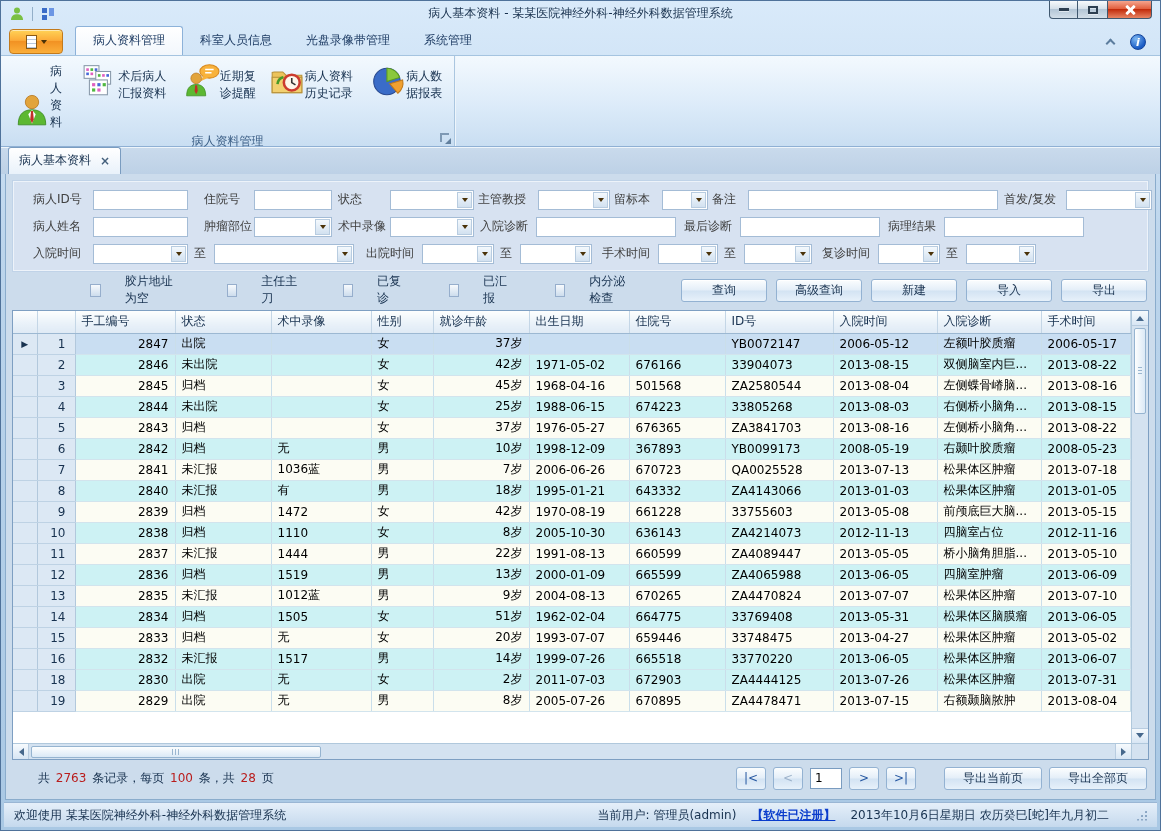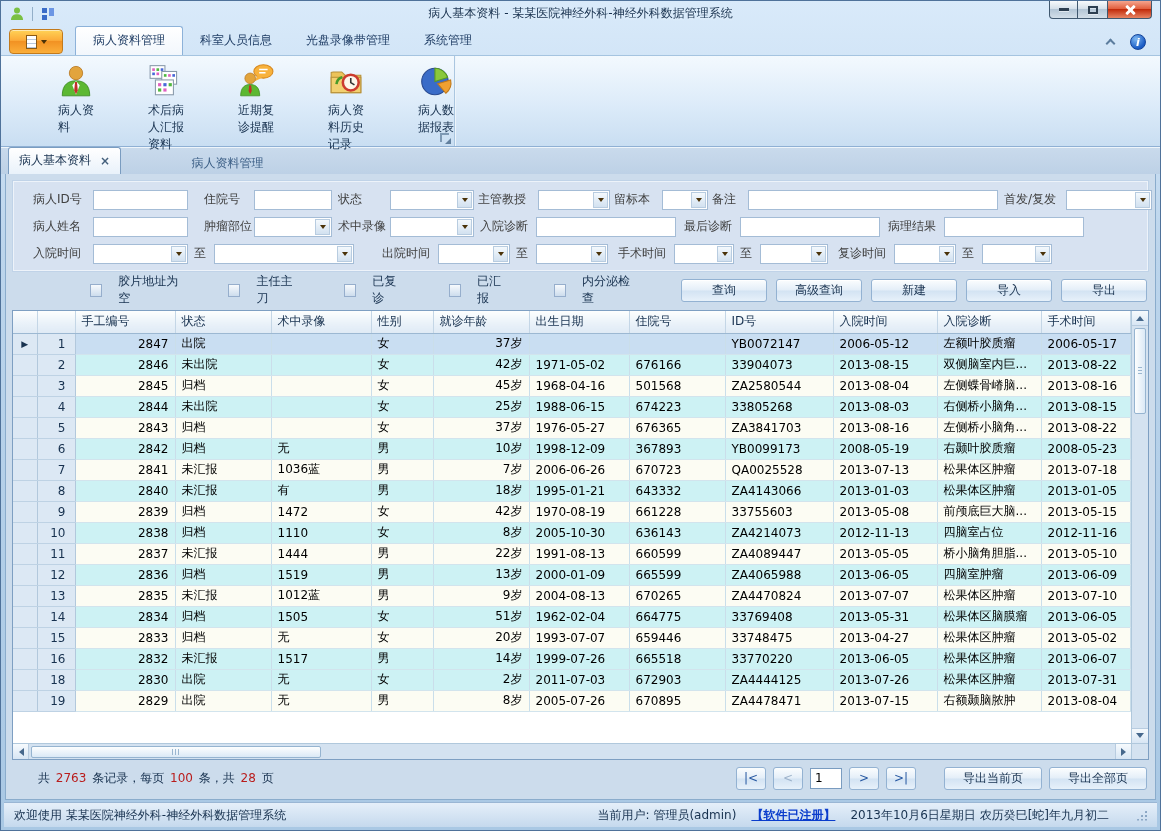--- a/index.html
+++ b/index.html
@@ -41,42 +41,42 @@
   .ribbon-right{position:absolute;right:14px;bottom:5px;display:flex;gap:16px;align-items:center;}
   .chev-up{width:7px;height:7px;border-left:2px solid #5c7d9e;border-top:2px solid #5c7d9e;transform:rotate(45deg);margin-top:3px;}
   .info-ic{width:16px;height:16px;border-radius:50%;color:#fff;font-weight:bold;font-style:italic;font-size:11px;
      display:flex;align-items:center;justify-content:center;
      background:radial-gradient(circle at 35% 28%,#7db8f2,#1a5bc4 70%);border:1px solid #14449a;}
   
   .ribbon-body{height:92px;flex:0 0 92px;display:flex;
      background:linear-gradient(#f3f9fe,#dcebf9 55%,#c9def2);border-top:1px solid #a5c4e0;border-bottom:1px solid #8fb0d4;}
   .rgroup{width:454px;display:flex;flex-direction:column;border-right:1px solid #aac6e0;box-shadow:1px 0 0 #eef5fb;position:relative;}
   .rbuttons{flex:1;display:flex;align-items:flex-start;padding:5px 4px 0 8px;}
-  .rbtn{display:flex;flex-direction:column;align-items:flex-end;padding:2px 5px;color:#17314f;cursor:default;margin-left:44px;}
+  .rbtn{display:flex;flex-direction:row;align-items:flex-end;padding:2px 5px;color:#17314f;cursor:default;}
   .ricon{width:36px;height:36px;margin-bottom:3px;}
   .ricon svg{width:36px;height:36px;}
   .rgroup-label{height:17px;text-align:center;color:#3c5f86;}
   .launcher{position:absolute;right:5px;bottom:4px;width:9px;height:9px;border-top:2px solid #7e99b4;border-left:2px solid #7e99b4;}
   .launcher::after{content:'';position:absolute;right:-2px;bottom:-2px;width:0;height:0;border:3px solid transparent;border-right-color:#62809e;border-bottom-color:#62809e;}
   
   .docbar{height:27px;flex:0 0 27px;background:linear-gradient(#c9daec,#bdd1e6);display:flex;align-items:flex-end;padding-left:7px;border-top:1px solid #eef5fb;}
   .dtab{display:flex;align-items:center;gap:9px;padding:4px 10px 5px;background:linear-gradient(#ffffff,#e9f2fa);
      border:1px solid #7a9cc0;border-bottom:none;border-radius:3px 3px 0 0;color:#17314f;justify-content:center;}
   .dtab-close{color:#44607c;font-weight:bold;font-size:12px;line-height:1;}
   
   .content{flex:1;margin:0 4px;background:#ccdcec;border:1px solid #8aaccc;border-top:none;display:flex;flex-direction:column;padding:6px;overflow:hidden;}
   .filter-panel{background:#d7e2f1;border:1px solid #c0d3e8;box-shadow:inset 0 0 0 1px #edf3fa;padding:8px 10px 7px 20px;display:flex;flex-direction:column;gap:6px;flex:0 0 auto;}
   .f-row{display:flex;align-items:center;height:21px;}
   .f-label{color:#404040;flex:0 0 auto;white-space:nowrap;overflow:hidden;}
   .f-input{height:20px;background:#fff;border:1px solid #a4bcd6;flex:0 0 auto;padding:0 3px;font:inherit;color:#222;}
   .f-combo{height:20px;background:#fff;border:1px solid #a4bcd6;flex:0 0 auto;position:relative;}
   .combo-btn{position:absolute;right:1px;top:1px;bottom:1px;width:15px;display:flex;align-items:center;justify-content:center;
      background:linear-gradient(#f4f9fd,#d2e1f0);border:1px solid #b8cce0;}
   .check-row{height:36px;flex:0 0 36px;display:flex;align-items:center;padding:0 2px 0 78px;}
-  .chk{display:flex;align-items:center;gap:16px;margin-right:44px;color:#17314f;}
+  .chk{display:flex;align-items:center;gap:24px;margin-right:44px;color:#17314f;}
   .chk-box{width:13px;height:13px;border:1px solid #96aecc;background:linear-gradient(#f7fafd,#cddded);}
   .actions{margin-left:auto;display:flex;gap:9px;}
   .act-btn{min-width:86px;height:23px;border:1px solid #93b2d2;border-radius:3px;color:#17314f;font:inherit;padding:0 12px;
      background:linear-gradient(#fbfdfe,#e4eef8 48%,#d3e3f3 52%,#e7f1fa);box-shadow:inset 0 1px 0 #fff;}
   
   .grid-wrap{flex:1;margin-top:2px;border:1px solid #7e9fc2;background:#fff;display:flex;flex-direction:column;overflow:hidden;}
   .grid-main{flex:1;display:flex;overflow:hidden;}
   .table-area{flex:1;overflow:hidden;}
   table{border-collapse:collapse;table-layout:fixed;width:100%;}
   th{height:22px;font-weight:normal;text-align:left;padding:0 6px;color:#17314f;white-space:nowrap;overflow:hidden;
@@ -321,21 +321,21 @@
             <span class="combo-btn">
               <span class="tri-down"></span>
             </span>
           </span>
           <span class="f-label" style="width: 20px; margin-left: 6px;">至</span>
           <span class="f-combo" style="width: 140px;">
             <span class="combo-btn">
               <span class="tri-down"></span>
             </span>
           </span>
-          <span class="f-label" style="width: 56px; margin-left: 28px;">出院时间</span>
+          <span class="f-label" style="width: 56px; margin-left: 12px;">出院时间</span>
           <span class="f-combo" style="width: 72px;">
             <span class="combo-btn">
               <span class="tri-down"></span>
             </span>
           </span>
           <span class="f-label" style="width: 20px; margin-left: 6px;">至</span>
           <span class="f-combo" style="width: 72px;">
             <span class="combo-btn">
               <span class="tri-down"></span>
             </span>

